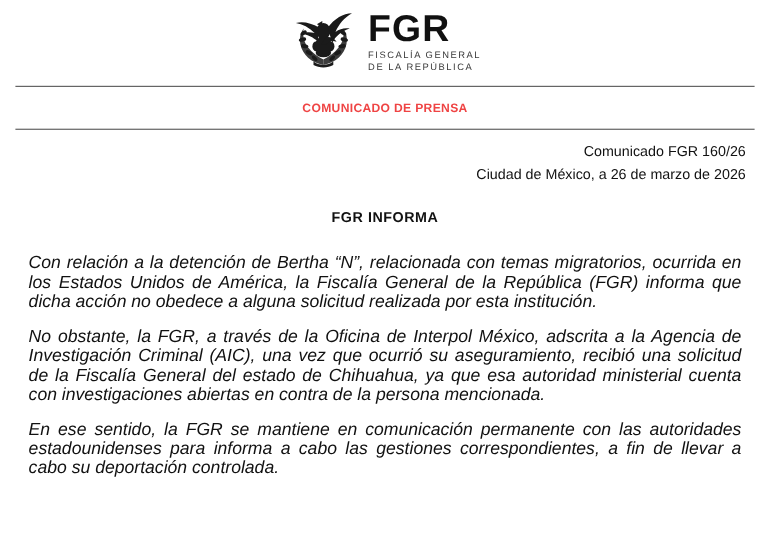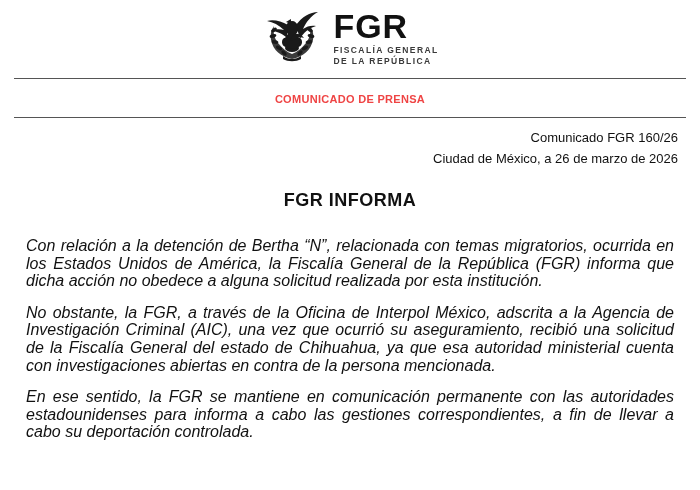--- a/index.html
+++ b/index.html
@@ -48,21 +48,21 @@
     font-weight: bold;
     letter-spacing: 1px;
     color: #111111;
     line-height: 1;
   }
   .brand-sub1, .brand-sub2 {
     font-size: 8.5px;
     letter-spacing: 1.4px;
     color: #3a3a3a;
     margin-top: 3px;
-    font-weight: bold;
+    font-weight: normal;
   }
   .brand-sub2 { margin-top: 2px; }
 
   
   .rule {
     height: 1px;
     background: #555555;
     margin: 0 14px;
   }
   .rule.top { margin-top: 10px; }
@@ -92,21 +92,21 @@
     text-align: right;
     padding: 12px 22px 0 0;
     font-size: 13px;
     color: #111111;
   }
   .meta div + div { margin-top: 6px; padding-left: 20px; }
 
   
   .informa {
     text-align: center;
-    font-size: 18px;
+    font-size: 13px;
     font-weight: bold;
     letter-spacing: 0.5px;
     margin-top: 24px;
     color: #111111;
   }
 
   
   .body-copy {
     padding: 0 26px;
     margin-top: 26px;

